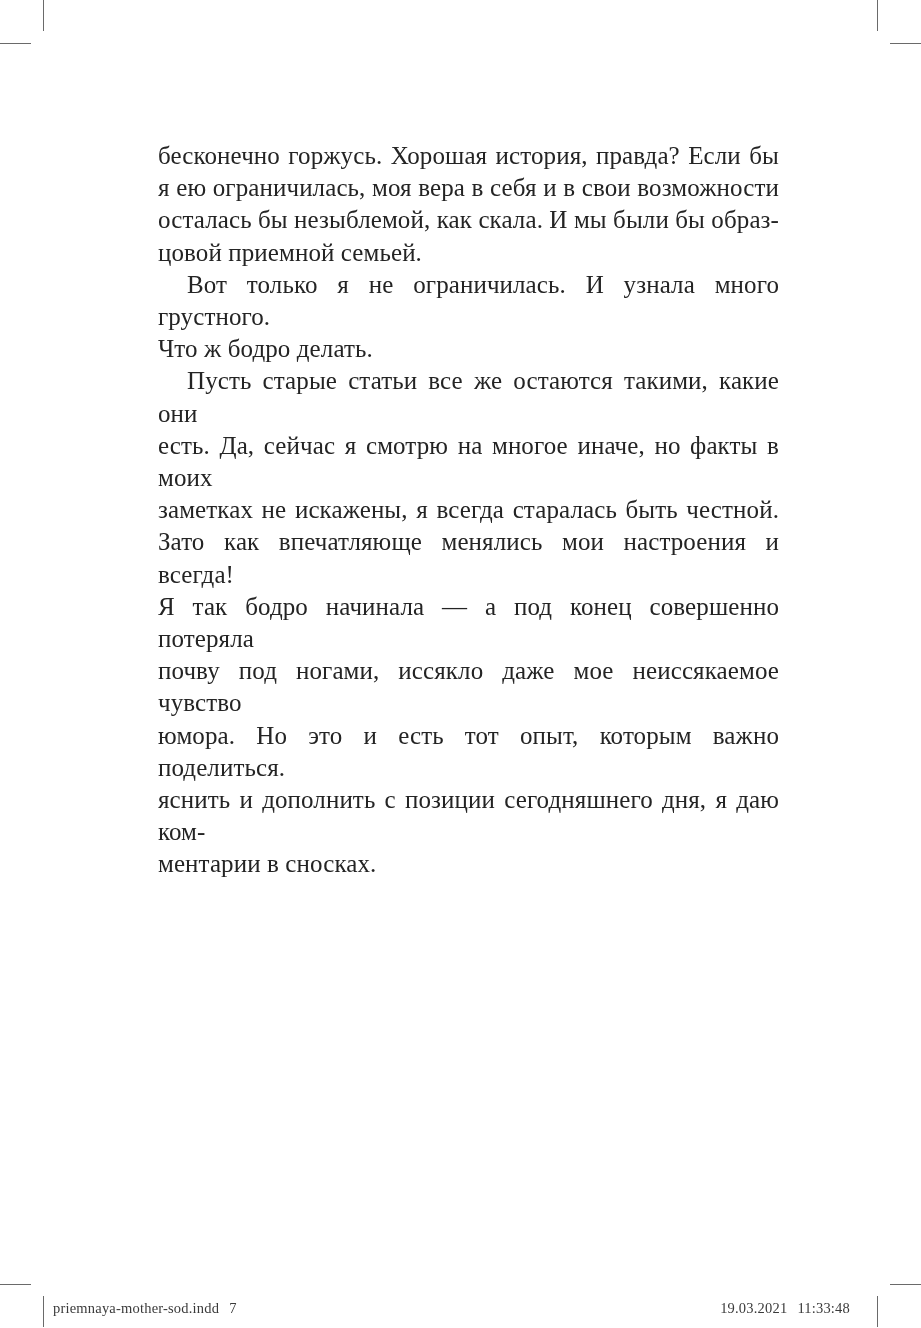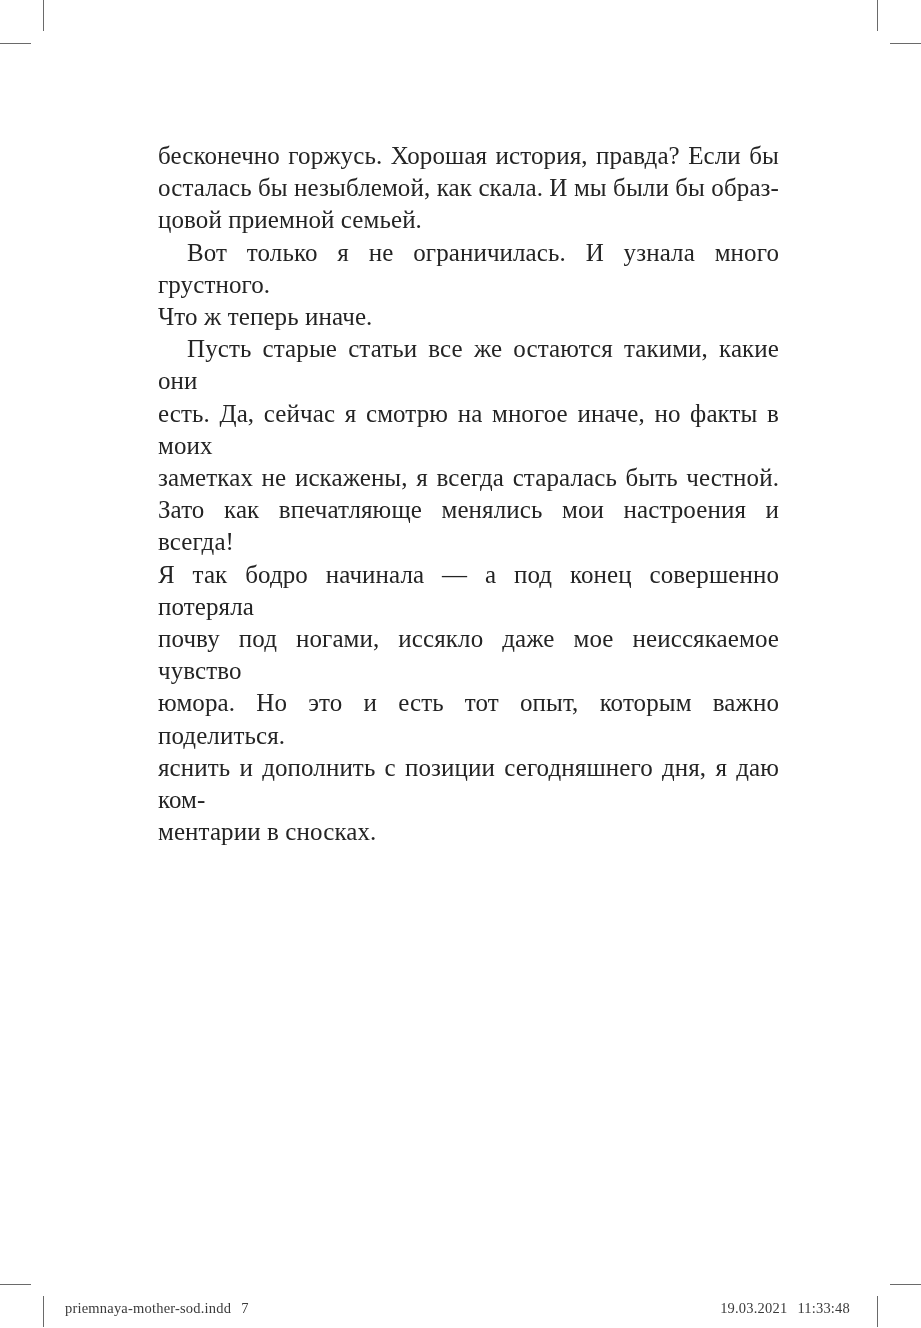--- a/index.html
+++ b/index.html
@@ -54,44 +54,45 @@
   }
   
   .slug {
     position: absolute;
     top: 1300px;
     font-size: 14.5px;
     line-height: 16px;
     color: #3a3a3a;
     letter-spacing: 0.2px;
   }
-  .slug-left { left: 65px; }
+  .slug-left { left: 53px; }
   .slug-right { right: 71px; text-align: right; }
   .slug .gap { display: inline-block; width: 10px; }
 </style>
 </head>
 <body>
 
 <div class="sheet">
 
   <div class="crop v tl-v"></div>
   <div class="crop h tl-h"></div>
   <div class="crop v tr-v"></div>
   <div class="crop h tr-h"></div>
   <div class="crop h bl-h"></div>
   <div class="crop v bl-v"></div>
   <div class="crop h br-h"></div>
   <div class="crop v br-v"></div>
 
   <div class="text-block">
       <div class="line">бесконечно горжусь. Хорошая история, правда? Если бы</div>
+      <div class="line">я ею ограничилась, моя вера в себя и в свои возможности</div>
       <div class="line">осталась бы незыблемой, как скала. И мы были бы образ-</div>
       <div class="line last">цовой приемной семьей.</div>
       <div class="line indent">Вот только я не ограничилась. И узнала много грустного.</div>
-      <div class="line last">Что ж теперь иначе.</div>
+      <div class="line last">Что ж бодро делать.</div>
       <div class="line indent">Пусть старые статьи все же остаются такими, какие они</div>
       <div class="line">есть. Да, сейчас я смотрю на многое иначе, но факты в моих</div>
       <div class="line">заметках не искажены, я всегда старалась быть честной.</div>
       <div class="line">Зато как впечатляюще менялись мои настроения и всегда!</div>
       <div class="line">Я так бодро начинала — а под конец совершенно потеряла</div>
       <div class="line">почву под ногами, иссякло даже мое неиссякаемое чувство</div>
       <div class="line">юмора. Но это и есть тот опыт, которым важно поделиться.</div>
       <div class="line">яснить и дополнить с позиции сегодняшнего дня, я даю ком-</div>
       <div class="line last">ментарии в сносках.</div>
     </div>

